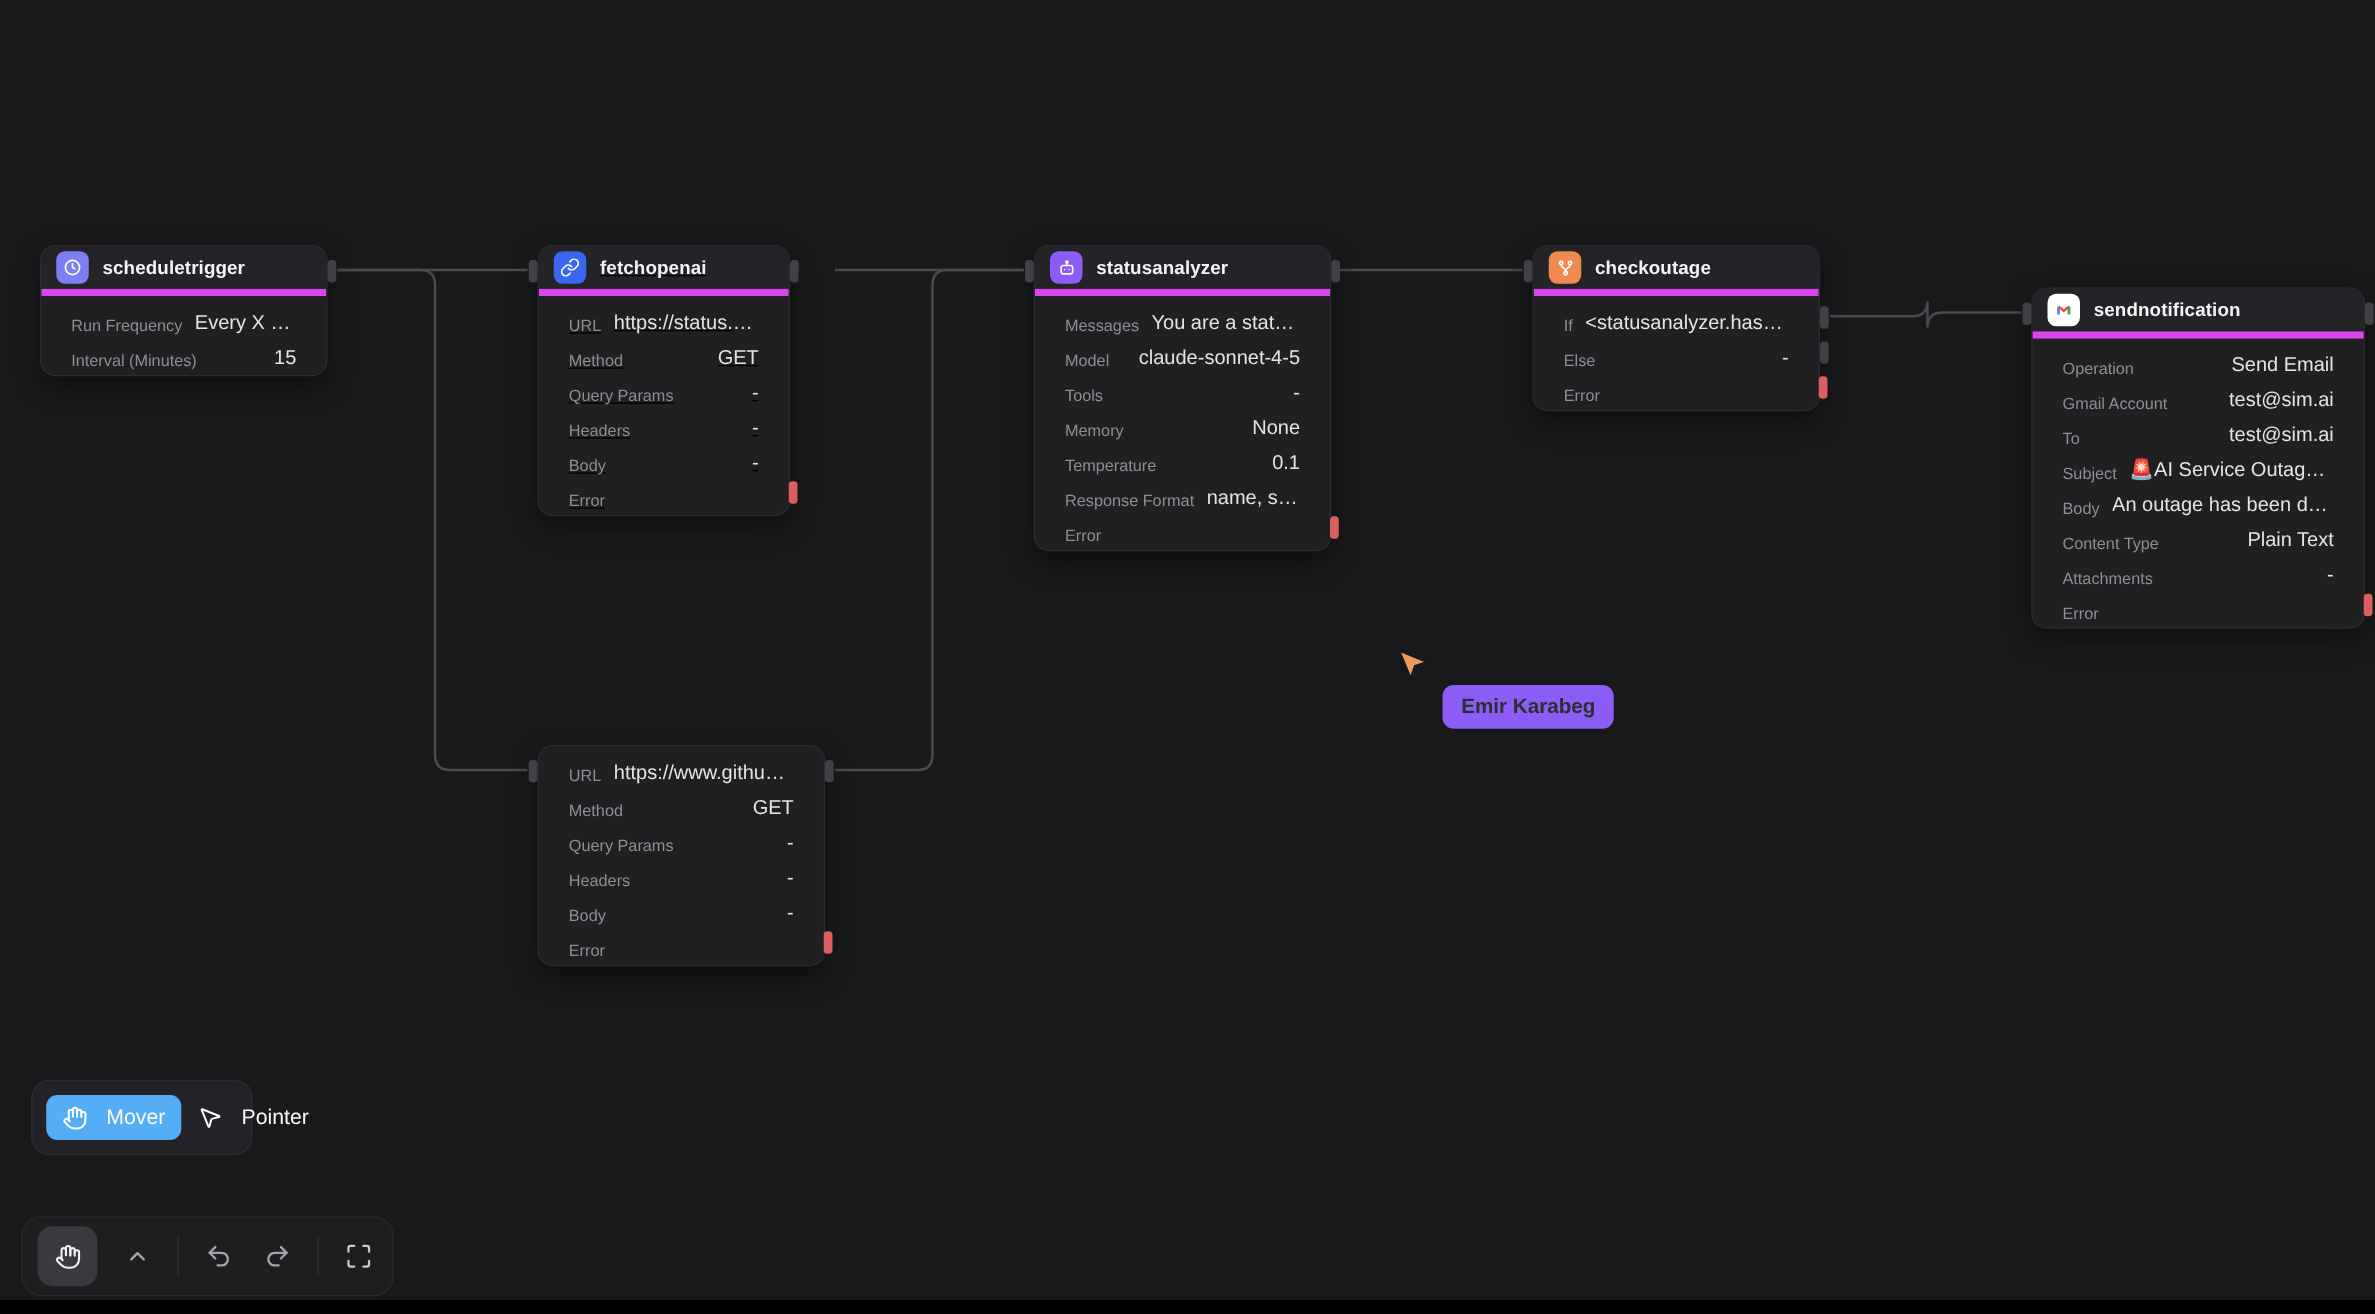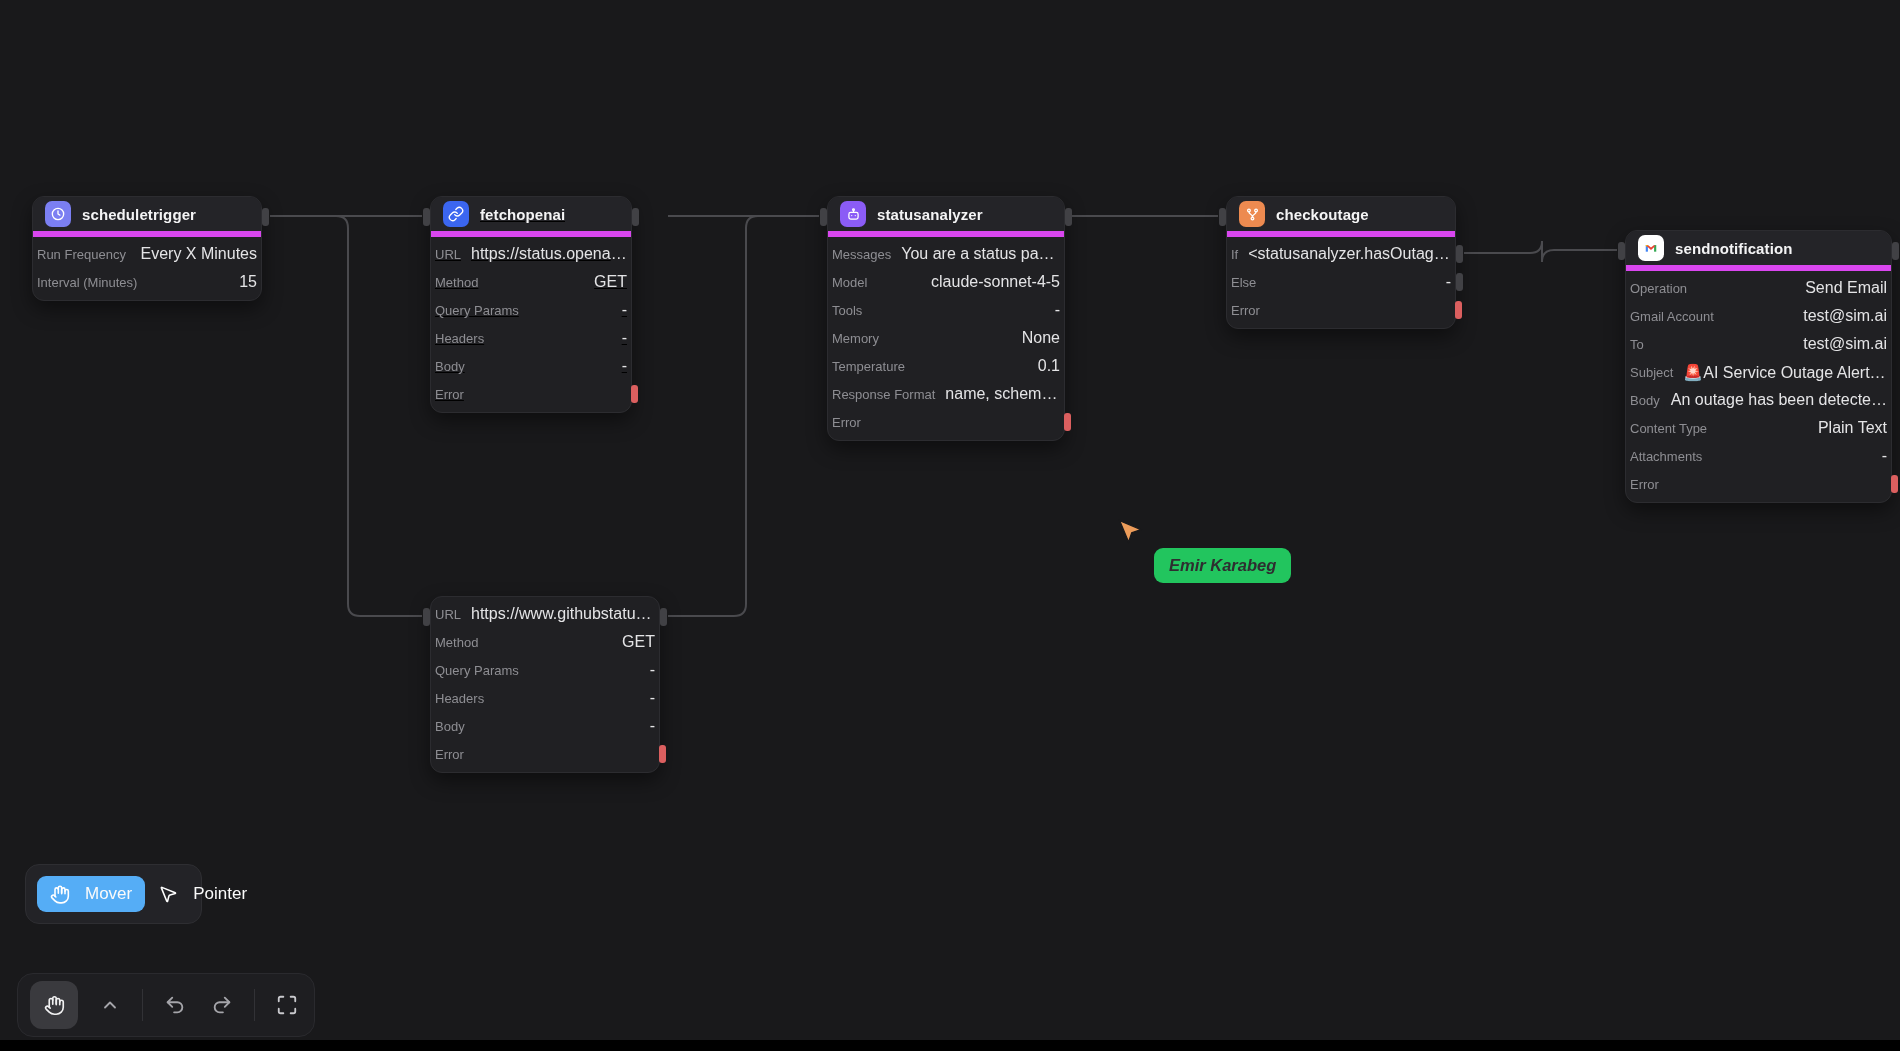--- a/index.html
+++ b/index.html
@@ -36,22 +36,22 @@
     width:26px; height:26px; border-radius:7px;
     display:flex; align-items:center; justify-content:center;
     flex:0 0 auto;
   }
   .node-title {
     color:#F4F4F5; font-size:15px; font-weight:600; letter-spacing:.1px;
     white-space:nowrap; overflow:hidden; text-overflow:ellipsis;
   }
   .node-body { padding:3px 0 4px 0; }
   .node-row {
-    display:flex; align-items:center; gap:10px;
-    height:28px; padding:0 4px; position:relative;
+    display:flex; align-items:flex-end; gap:10px;
+    height:28px; padding:0 24px; position:relative;
   }
   .row-label { color:#8E8E93; font-size:13px; white-space:nowrap; flex:0 0 auto; }
   .row-value {
     color:#E4E4E6; font-size:16px; flex:1 1 auto;
     text-align:right; white-space:nowrap; overflow:hidden; text-overflow:ellipsis;
   }
   .port {
     position:absolute; width:7px; height:18px;
     background:#414145; border-radius:3px;
   }
@@ -337,21 +337,21 @@
       <span class="port out" style="top: 11px;"></span>
     </div>
   </div>
 
 <div class="remote-cursor">
   <span id="cursor-arrow-slot" style="color: rgb(236, 156, 90); display: block;">
       <svg width="30" height="30" viewBox="0 0 24 24">
         <path d="M3 3l7.07 16.97 2.51-7.39 7.39-2.51L3 3z" fill="currentColor" stroke="#19191B" stroke-width="1"></path>
       </svg>
     </span>
-  <div class="cursor-label" style="background: #22c55e; color: rgb(46, 46, 48); font-style: italic;">Emir Karabeg</div>
+  <div class="cursor-label" style="background: #8b5cf6; color: rgb(46, 46, 48);">Emir Karabeg</div>
 </div>
 
 <div class="tool-menu" id="tool-menu">
     <div class="tool-item" style="background: rgb(85, 173, 246);">
       <span class="t-icon">
         <svg width="21" height="21" viewBox="0 0 24 24" fill="none" stroke-linecap="round" stroke-linejoin="round" stroke="currentColor" stroke-width="1.9">
           <path d="M18 11V6a2 2 0 0 0-4 0v5"></path>
           <path d="M14 10V4a2 2 0 0 0-4 0v2"></path>
           <path d="M10 10.5V6a2 2 0 0 0-4 0v8"></path>
           <path d="M18 8a2 2 0 1 1 4 0v6a8 8 0 0 1-8 8h-2c-2.8 0-4.5-.86-5.99-2.34l-3.6-3.6a2 2 0 0 1 2.83-2.82L7 15"></path>

